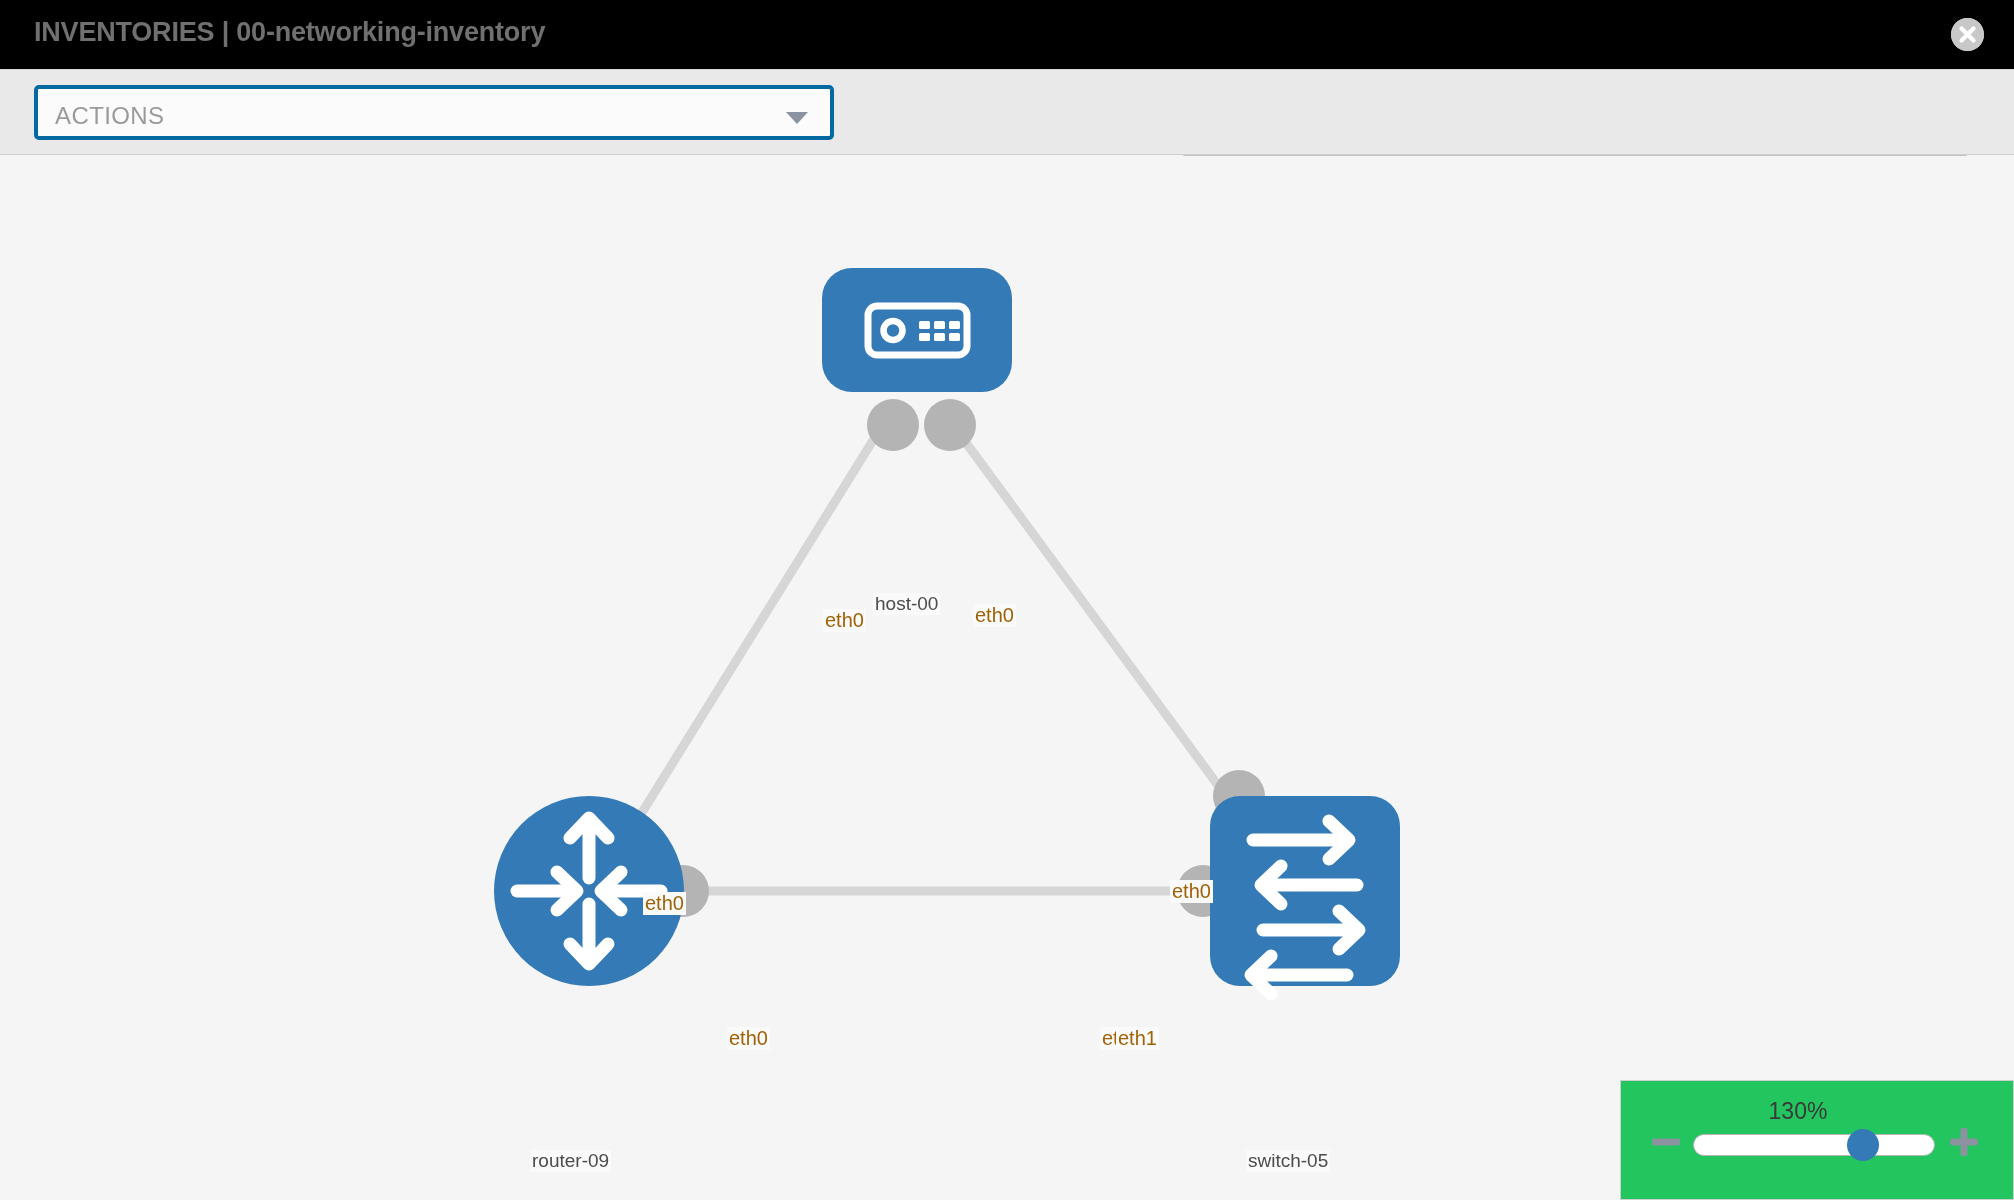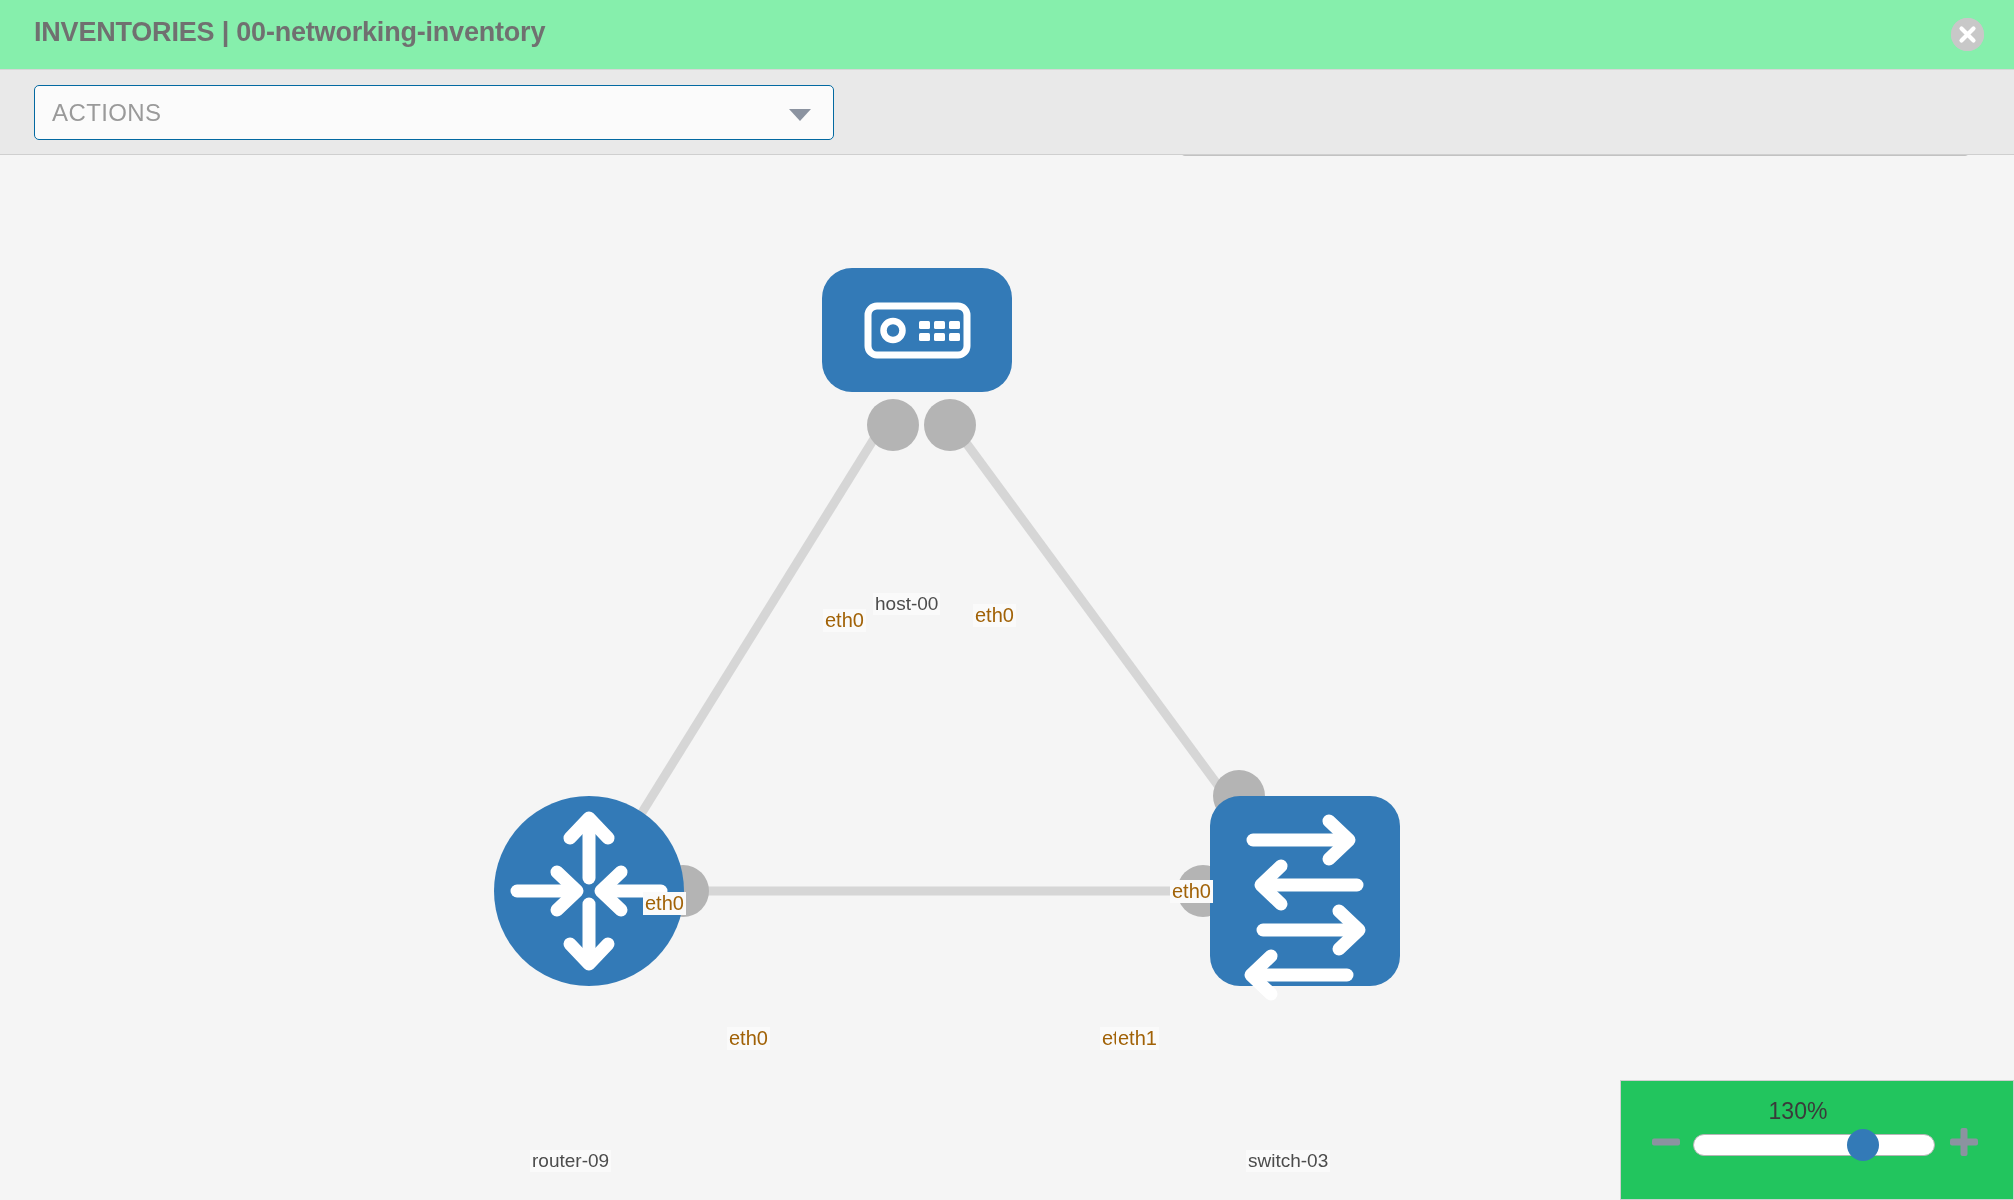--- a/index.html
+++ b/index.html
@@ -18,21 +18,21 @@
     height: 1200px;
     background: #f5f5f5;
   }
 
   
   .header {
     position: absolute;
     left: 0; top: 0;
     width: 2014px;
     height: 70px;
-    background: #86efac;
+    background: #000000;
     border-bottom: 1px solid #d7d7d7;
     box-sizing: border-box;
   }
   .header-title {
     position: absolute;
     left: 34px;
     top: 17px;
     font-size: 27px;
     font-weight: bold;
     color: #707070;
@@ -61,21 +61,21 @@
     border-bottom: 1px solid #cfcfcf;
     box-sizing: border-box;
   }
   .actions-select {
     position: absolute;
     left: 34px;
     top: 15px;
     width: 800px;
     height: 55px;
     background: #fbfbfb;
-    border: 1px solid #0369a1;
+    border: 4px solid #0369a1;
     border-radius: 5px;
     box-sizing: border-box;
     cursor: pointer;
   }
   .actions-select .label {
     position: absolute;
     left: 17px;
     top: 13px;
     font-size: 24px;
     color: #9a9a9a;
@@ -314,21 +314,21 @@
           <path d="M1339 755 L1359 774 L1339 793"></path>
 
           <path d="M1347 819 L1252 819"></path>
           <path d="M1271 800 L1251 819 L1271 838"></path>
         </g>
       </g>
     </svg>
 
     <div class="node-label" style="left:873px; top:437px;">host-00</div>
     <div class="node-label" style="left:530px; top:994px;">router-09</div>
-    <div class="node-label" style="left:1246px; top:994px;">switch-03</div>
+    <div class="node-label" style="left:1246px; top:994px;">switch-05</div>
 
     <div class="edge-label" style="left:823px; top:453px;">eth0</div>
     <div class="edge-label" style="left:973px; top:448px;">eth0</div>
     <div class="edge-label" style="left:643px; top:736px;">eth0</div>
     <div class="edge-label" style="left:1170px; top:724px;">eth0</div>
     <div class="edge-label" style="left:727px; top:871px;">eth0</div>
     <div class="edge-label" style="left:1100px; top:871px;">eth</div>
     <div class="edge-label" style="left:1116px; top:871px;">eth1</div>
   </div>
 

